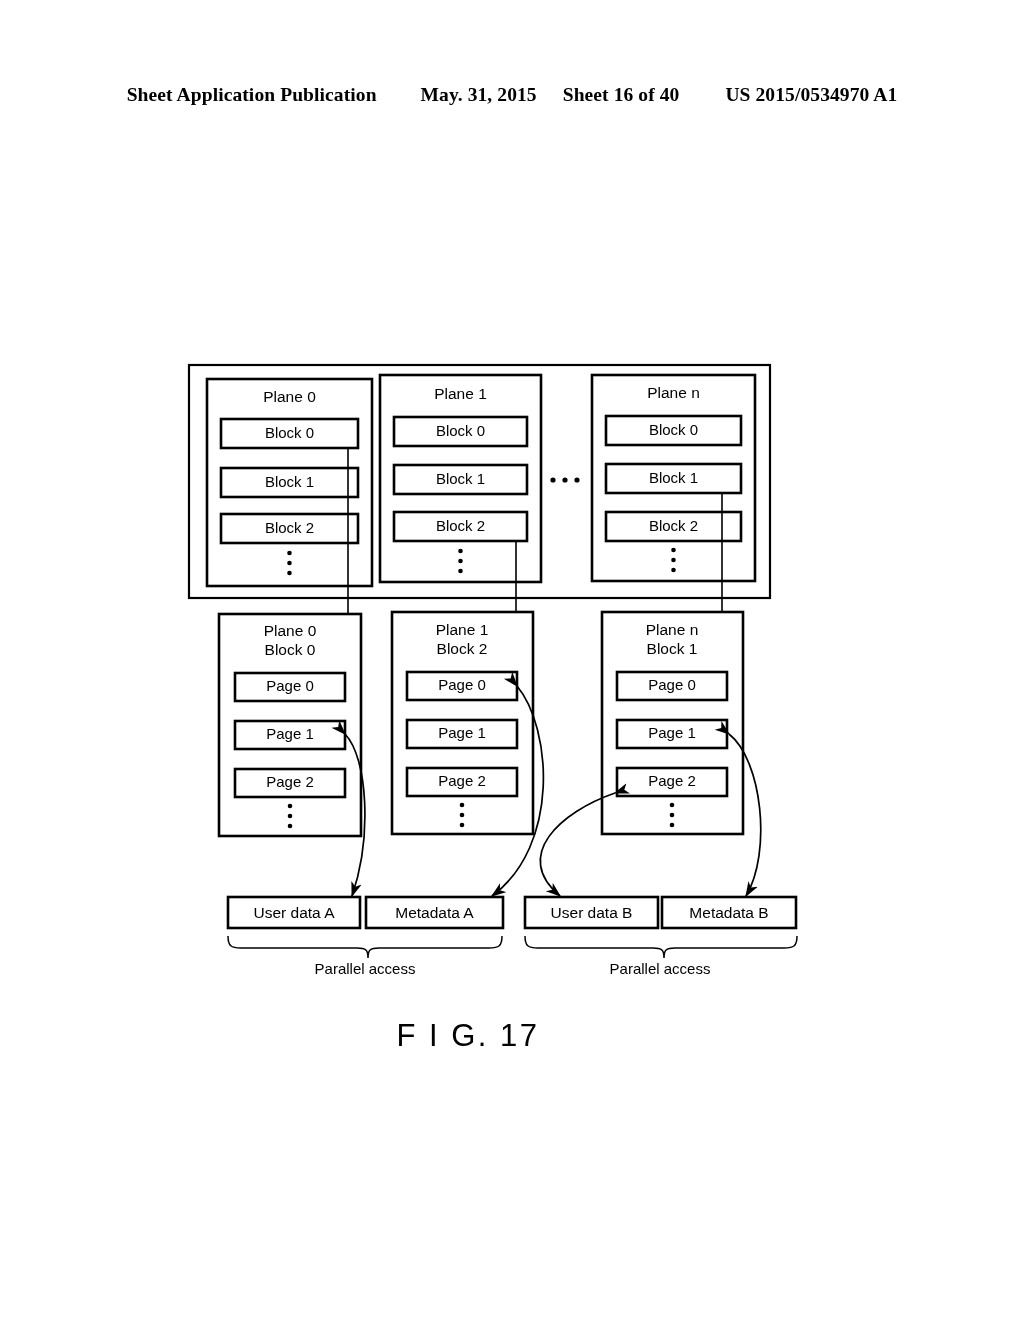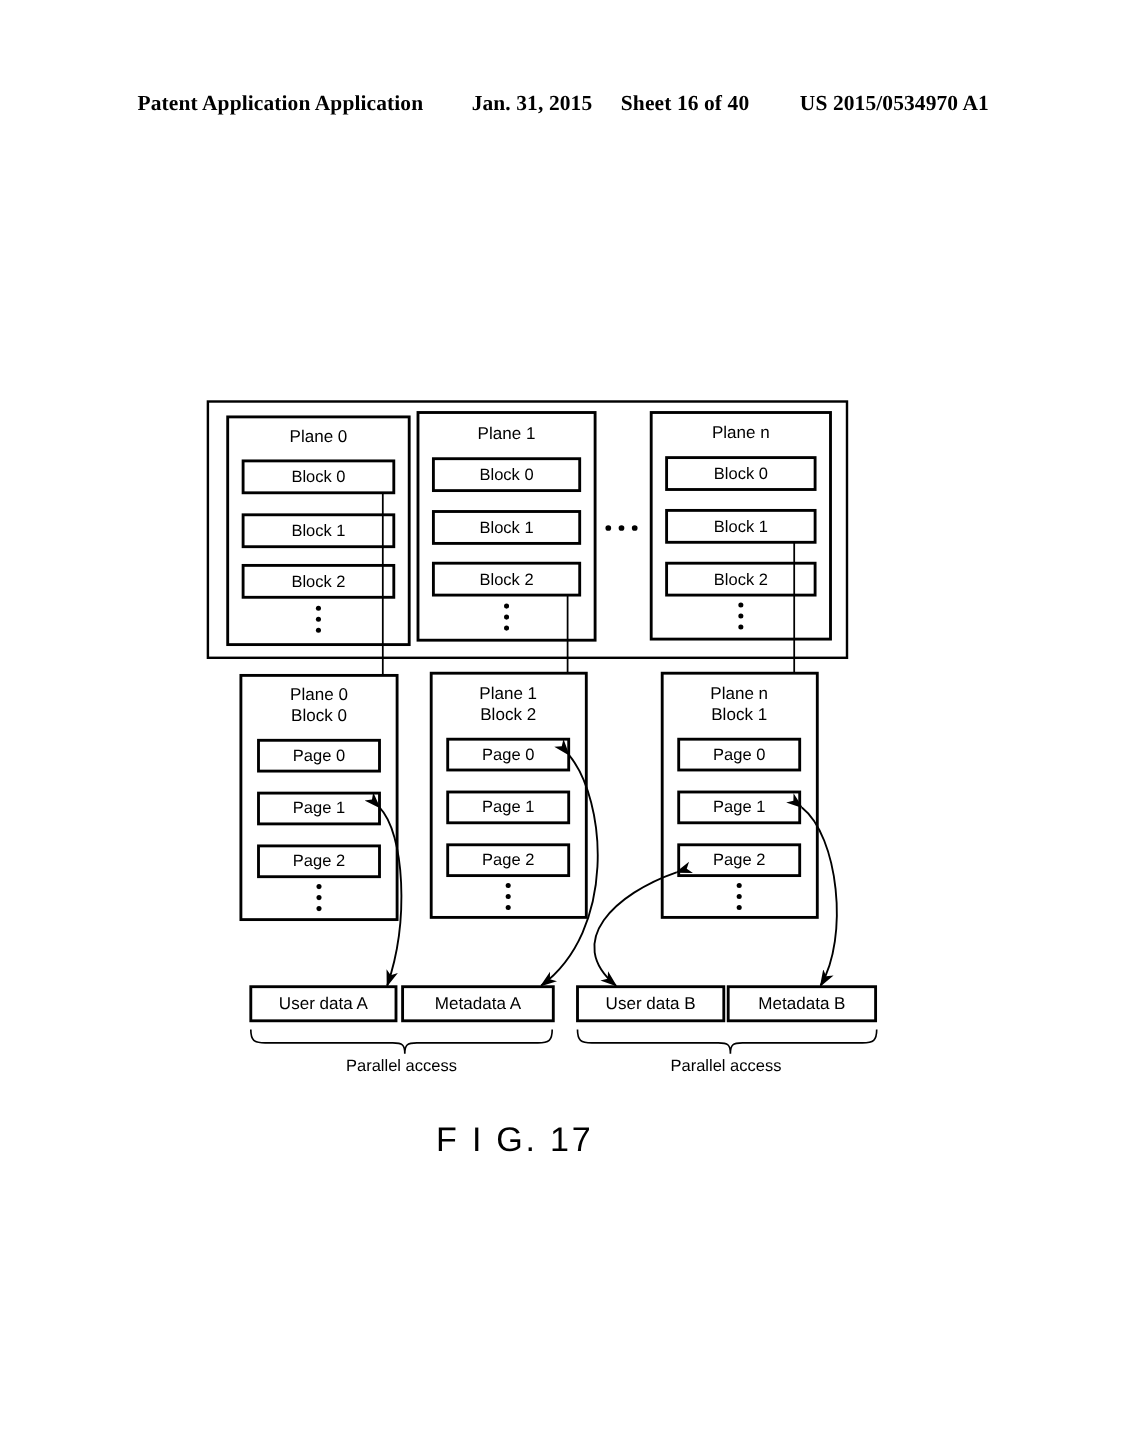--- a/index.html
+++ b/index.html
@@ -102,23 +102,23 @@
     font-family: "Liberation Sans", sans-serif;
     font-size: 31px;
     letter-spacing: 2.5px;
     white-space: nowrap;
   }
 </style>
 </head>
 <body>
 
 <div class="patent-header">
-  <span class="seg">Patent Application Application</span>
+  <span class="seg">Sheet Application Publication</span>
   <span class="gap-lg"></span>
-  <span class="seg">Jan. 31, 2015</span>
+  <span class="seg">May. 31, 2015</span>
   <span class="gap-md"></span>
   <span class="seg">Sheet 16 of 40</span>
   <span class="gap-xl"></span>
   <span class="seg">US 2015/0534970 A1</span>
 </div>
 
 <div class="figure">
 <svg viewBox="0 0 1024 1320" xmlns="http://www.w3.org/2000/svg">
   <defs>
     <marker id="ah" markerWidth="10" markerHeight="10" refX="8.2" refY="3.4" orient="auto" markerUnits="strokeWidth">

